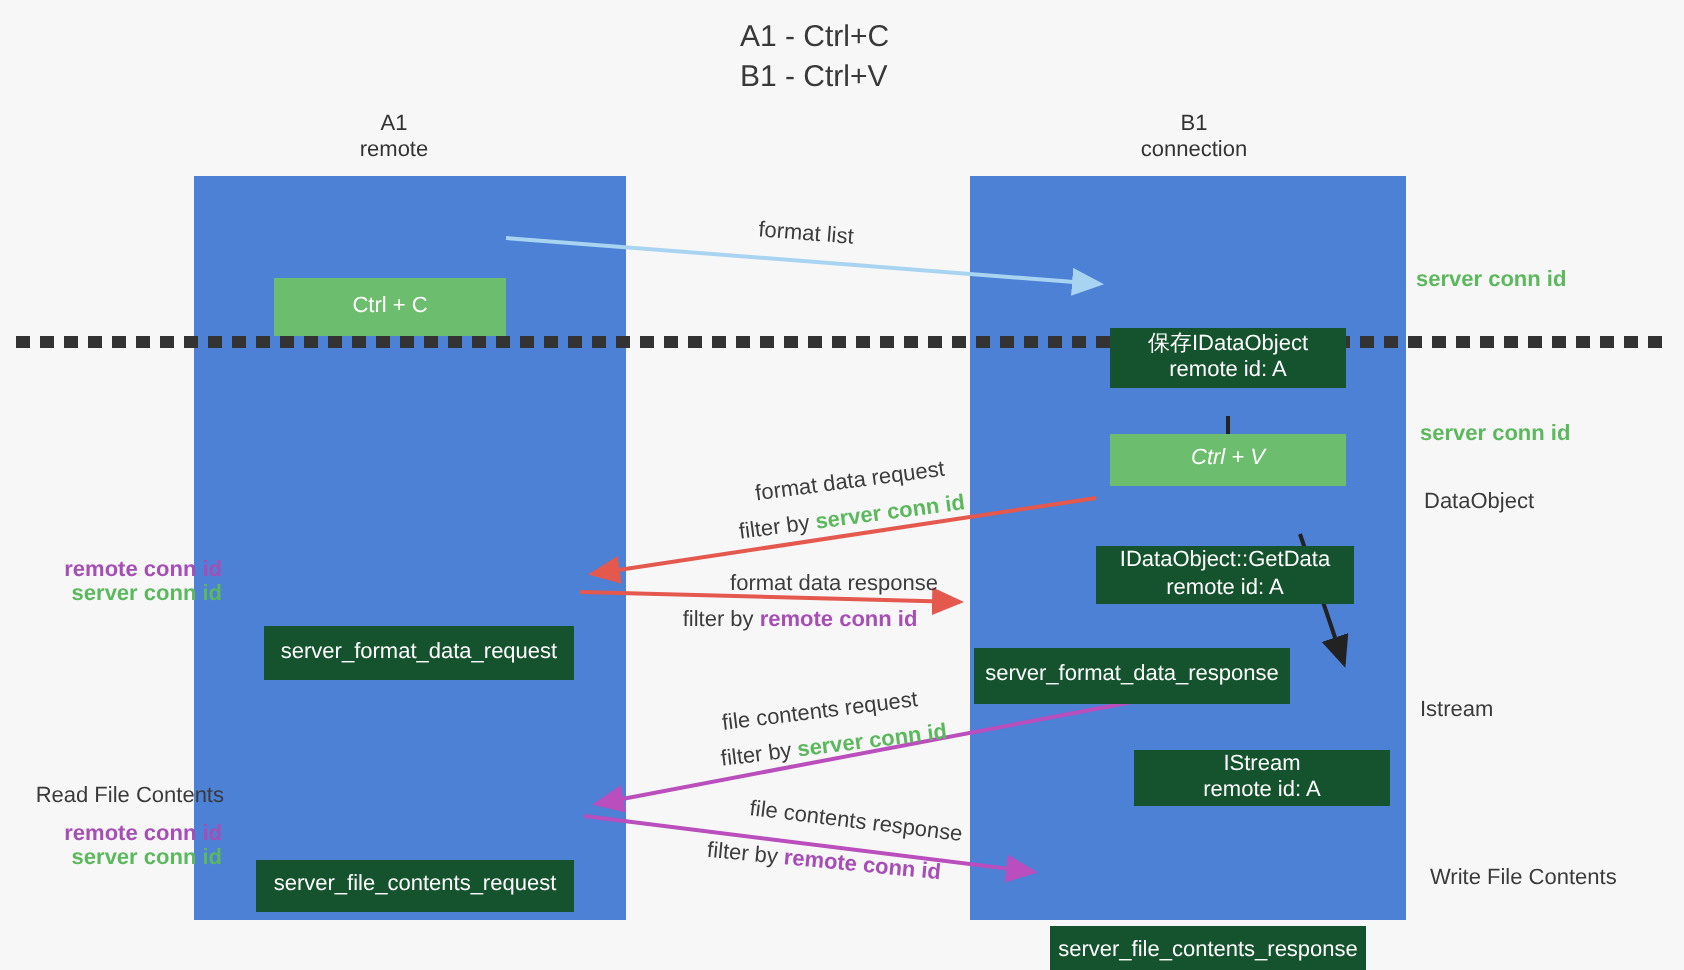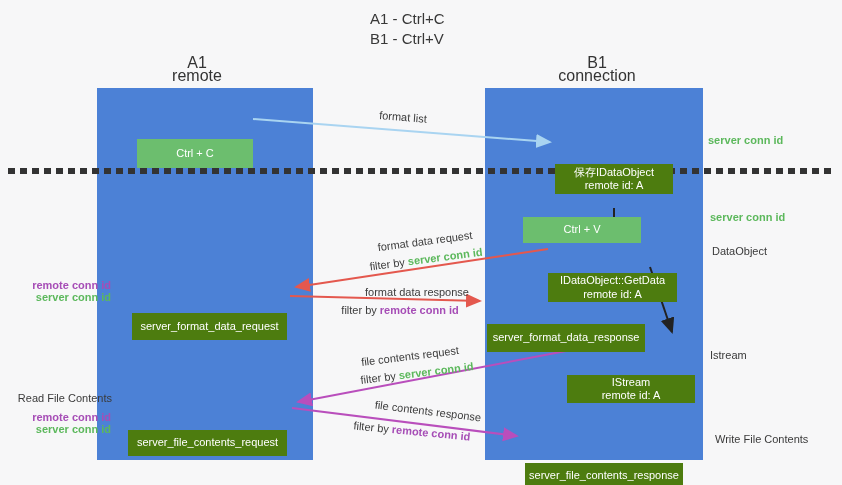--- a/index.html
+++ b/index.html
@@ -29,36 +29,36 @@
   }
   
   .title{
     position:absolute;left:370px;top:9px;
     font-size:15px;line-height:20px;color:#383838;
     z-index:5;
   }
   
   .lane-header{
     position:absolute;top:56px;width:100px;
-    text-align:center;font-size:16px;line-height:13px;color:#333;
+    text-align:center;font-size:11px;line-height:13px;color:#333;
     z-index:5;
   }
   .lane-header.left{left:147px;}
   .lane-header.right{left:547px;}
   
   .node{
     position:absolute;z-index:6;
     display:flex;flex-direction:column;align-items:center;justify-content:center;
     color:#fff;font-size:11px;line-height:13.5px;text-align:center;margin-top:36px;
   }
   .node.green{background:#6cbe6e;}
-  .node.orange{background:#4d7c0f;}
+  .node.orange{background:#14532d;}
   .n-ctrlc{left:137px;top:103px;width:116px;height:29px;}
   .n-save{left:555px;top:128px;width:118px;height:30px;}
-  .n-ctrlv{left:523px;top:181px;width:118px;height:26px;}
+  .n-ctrlv{left:555px;top:181px;width:118px;height:26px;font-style:italic;}
   .n-getdata{left:548px;top:237px;width:129px;height:29px;}
   .n-fmtreq{left:132px;top:277px;width:155px;height:27px;}
   .n-fmtresp{left:487px;top:288px;width:158px;height:28px;}
   .n-istream{left:567px;top:339px;width:128px;height:28px;}
   .n-filereq{left:128px;top:394px;width:159px;height:26px;}
   .n-fileresp{left:525px;top:427px;width:158px;height:25px;}
   
   .flow{
     position:absolute;z-index:7;white-space:nowrap;
     font-size:11px;color:#3c3c3c;

